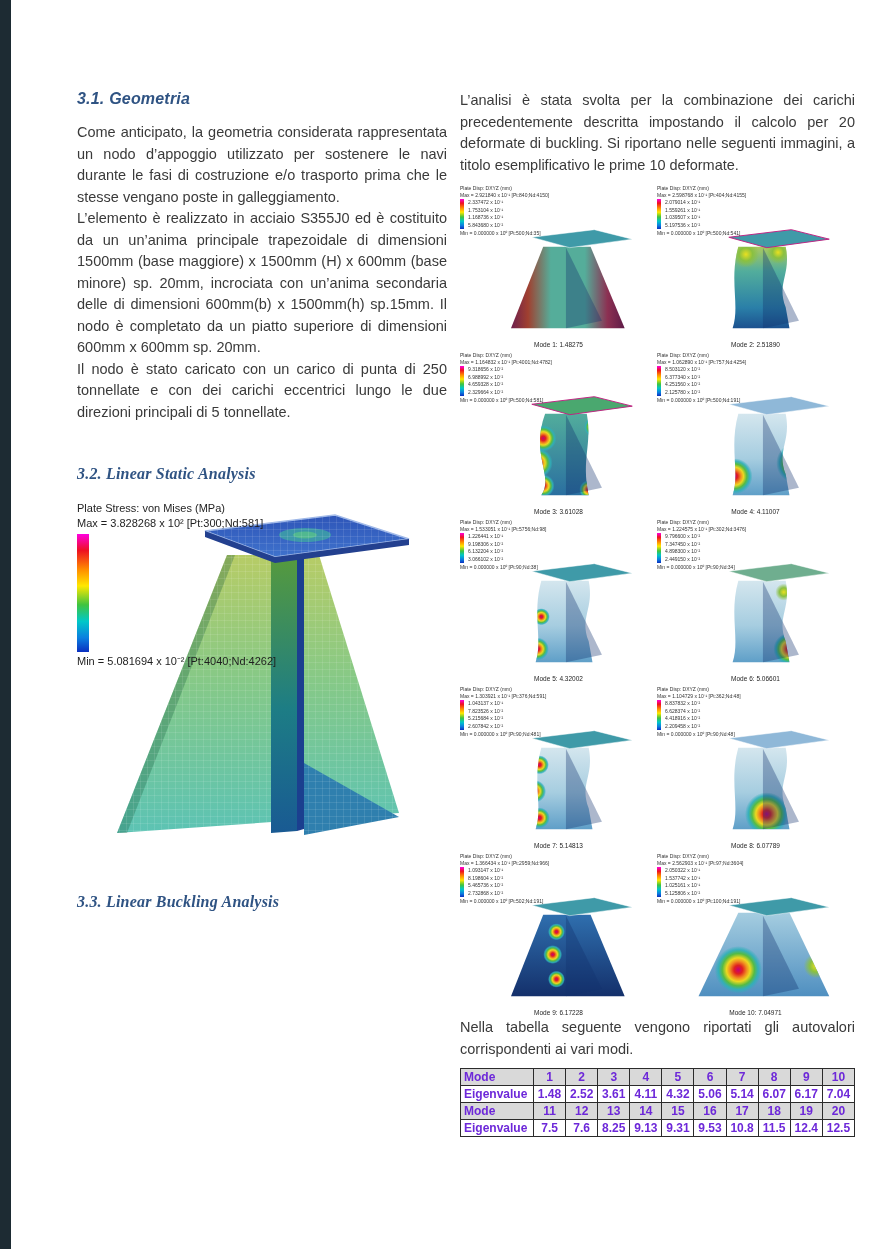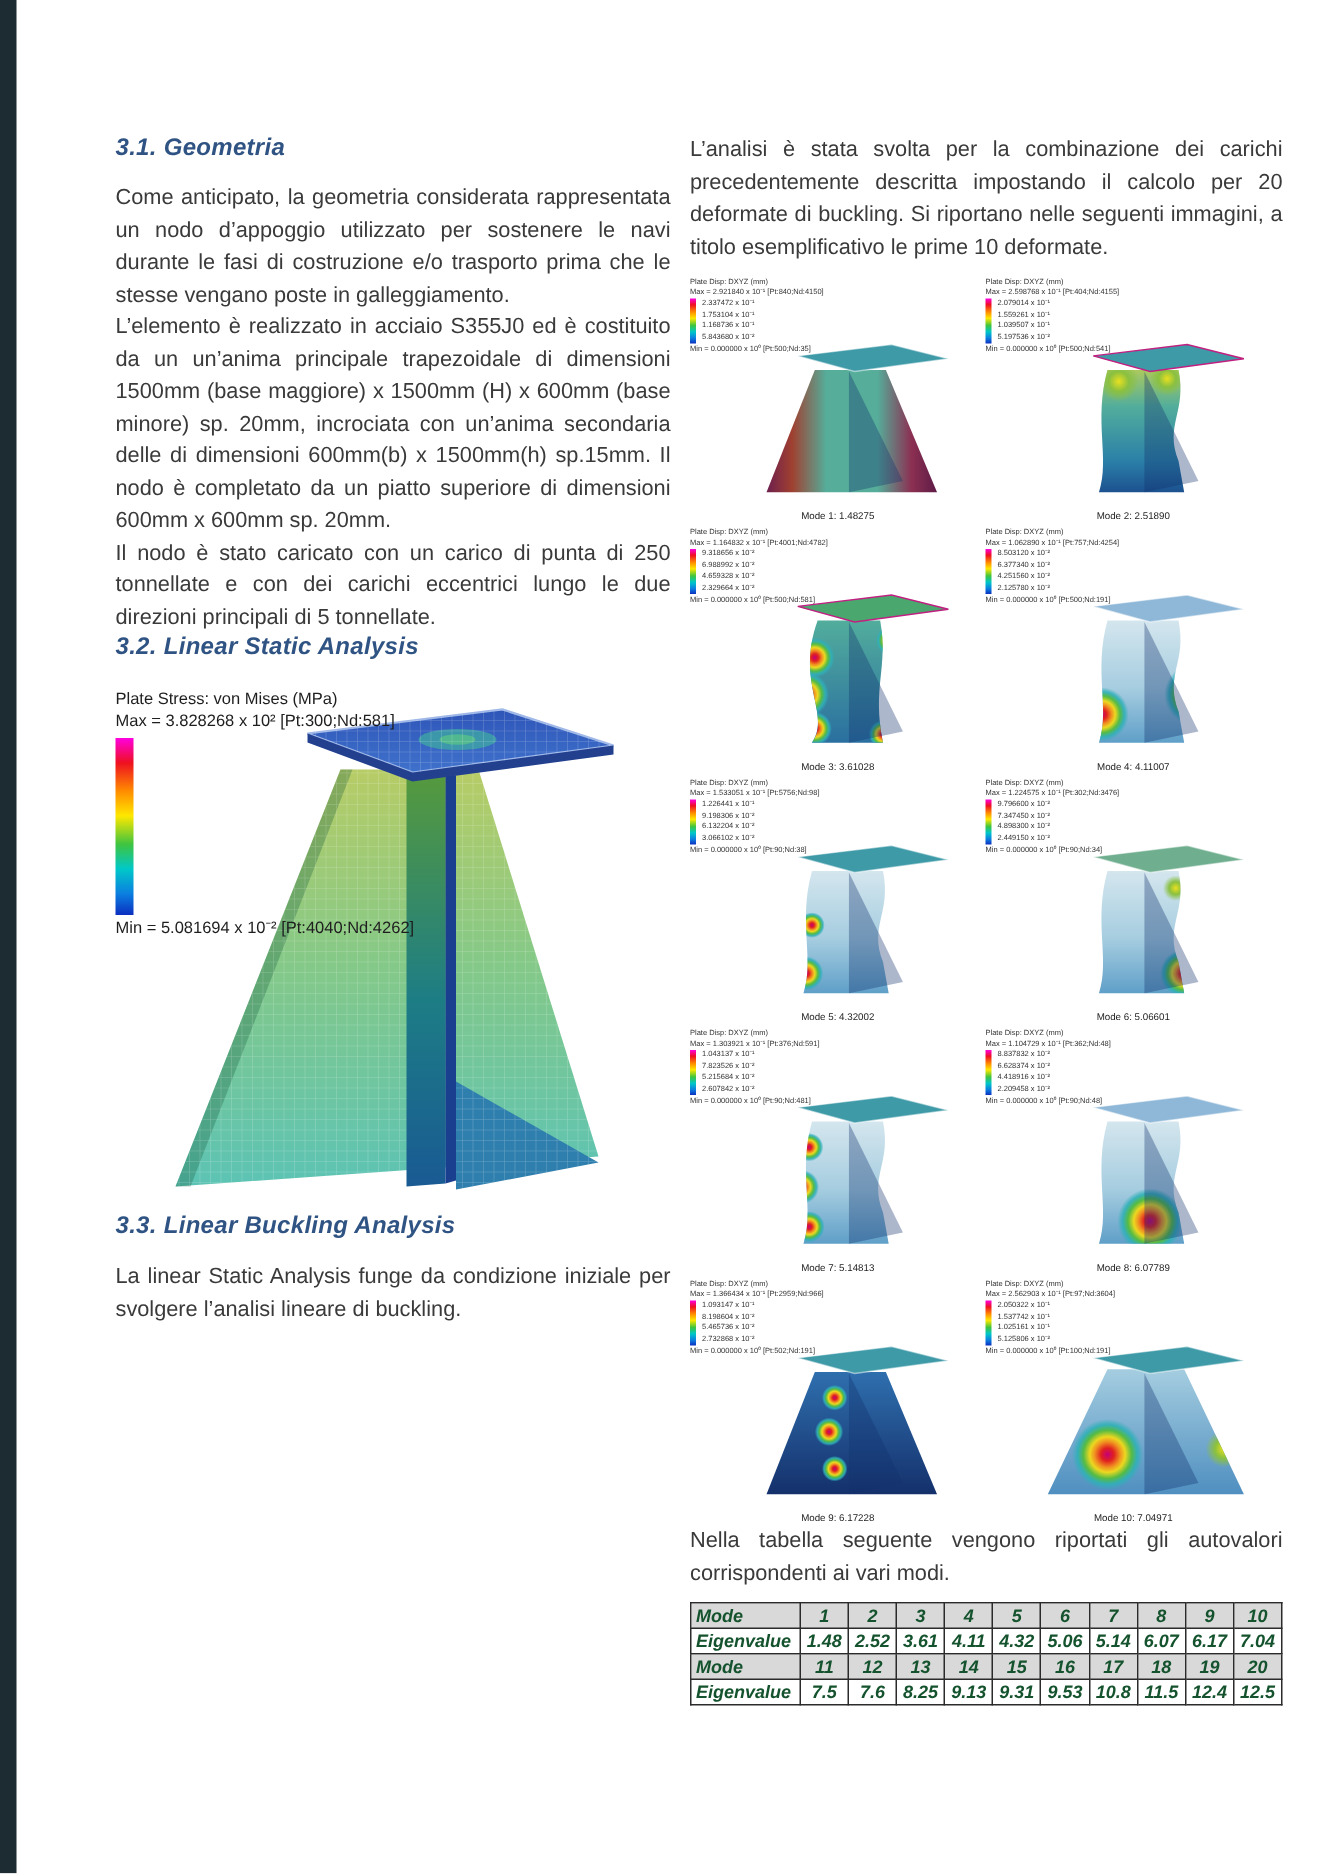--- a/index.html
+++ b/index.html
@@ -5,21 +5,21 @@
   html,body{margin:0;padding:0;background:#ffffff;}
   .page{position:relative;width:883px;height:1249px;background:#ffffff;overflow:hidden;
         font-family:"Liberation Sans", sans-serif;color:#3a3a3a;}
   .side-bar{position:absolute;left:0;top:0;width:11px;height:100%;background:#1d2b33;}
 
   .col-left{position:absolute;left:77px;top:90px;width:370px;}
   .col-right{position:absolute;left:460px;top:90px;width:395px;}
 
   h2.section{font-size:16px;font-style:italic;font-weight:bold;color:#2f5383;
              margin:0 0 14px 0;letter-spacing:.2px;}
-  h2.gap{}
+  h2.gap{margin-top:42px;font-family:Liberation Serif, serif;}
   p.body{font-size:14.5px;line-height:21.5px;text-align:justify;color:#3a3a3a;margin:0;}
   p.body + p.body{margin-top:0;}
 
   
   .figure{position:relative;width:370px;height:350px;margin-top:18px;}
   .fig-svg{position:absolute;right:0;top:0;width:370px;height:350px;}
   .legend{position:absolute;left:0;top:0;width:250px;font-size:11px;line-height:15px;color:#1e1e1e;}
   .leg-mid{display:flex;margin:3px 0 2px 0;}
   .rainbow{background:linear-gradient(180deg,#ff00e0 0%,#ee1020 14%,#ff8c00 30%,#ffe800 44%,
             #3fc43f 60%,#00c8c8 74%,#0b7fe0 88%,#0b2fc0 100%);}
@@ -31,22 +31,22 @@
   .mode-grid{display:grid;grid-template-columns:197px 197px;margin-top:6px;}
   .mode-cell{position:relative;height:167px;}
   .mode-cell svg{position:absolute;right:2px;bottom:15px;width:180px;height:112px;}
   .mode-legend{position:absolute;left:0;top:3px;width:92px;font-size:5px;line-height:6.5px;color:#333;z-index:2;}
   .mleg-body{display:flex;margin:1px 0;}
   .mbar{width:4px;height:30px;margin-right:4px;}
   .mvals{font-size:5px;line-height:7.5px;}
   .mode-label{position:absolute;bottom:1px;left:0;right:0;text-align:center;font-size:6.5px;color:#1e1e1e;}
 
   
-  .eig-table{border-collapse:collapse;width:100%;margin-top:8px;font-size:12px;font-weight:bold;color:#14532d;
-             table-layout:fixed;font-style:italic;}
+  .eig-table{border-collapse:collapse;width:100%;margin-top:8px;font-size:12px;font-weight:bold;color:#6d28d9;
+             table-layout:fixed;}
   .eig-table td{border:1.2px solid #2b2b2b;padding:1px 3px;text-align:center;overflow:hidden;}
   .eig-table td.lab{text-align:left;width:66px;}
   .eig-table tr.hdr td{background:#d9d9d9;}
   .tbl-intro{margin-top:10px;}
 </style>
 </head>
 <body>
 
 <svg width="0" height="0" style="position:absolute" aria-hidden="true">
   <defs>
@@ -145,21 +145,20 @@
         <div>Plate Stress: von Mises (MPa)</div>
         <div>Max = 3.828268 x 10² [Pt:300;Nd:581]</div>
         <div class="leg-mid">
           <div class="bar rainbow"></div>
         </div>
         <div>Min = 5.081694 x 10⁻² [Pt:4040;Nd:4262]</div>
       </div>
     </div>
 
     <h2 class="section gap">3.3. Linear Buckling Analysis</h2>
-    <p class="body">La linear Static Analysis funge da condizione iniziale per svolgere l’analisi lineare di buckling.</p>
   </div>
 
   <div class="col-right">
     <p class="body">L’analisi è stata svolta per la combinazione dei carichi precedentemente descritta impostando il calcolo per 20 deformate di buckling. Si riportano nelle seguenti immagini, a titolo esemplificativo le prime 10 deformate.</p>
 
     <div class="mode-grid" id="modeGrid">
         <div class="mode-cell">
           <div class="mode-legend">
        <div>Plate Disp: DXYZ (mm)</div>
        <div>Max = 2.921840 x 10⁻¹ [Pt:840;Nd:4150]</div>

